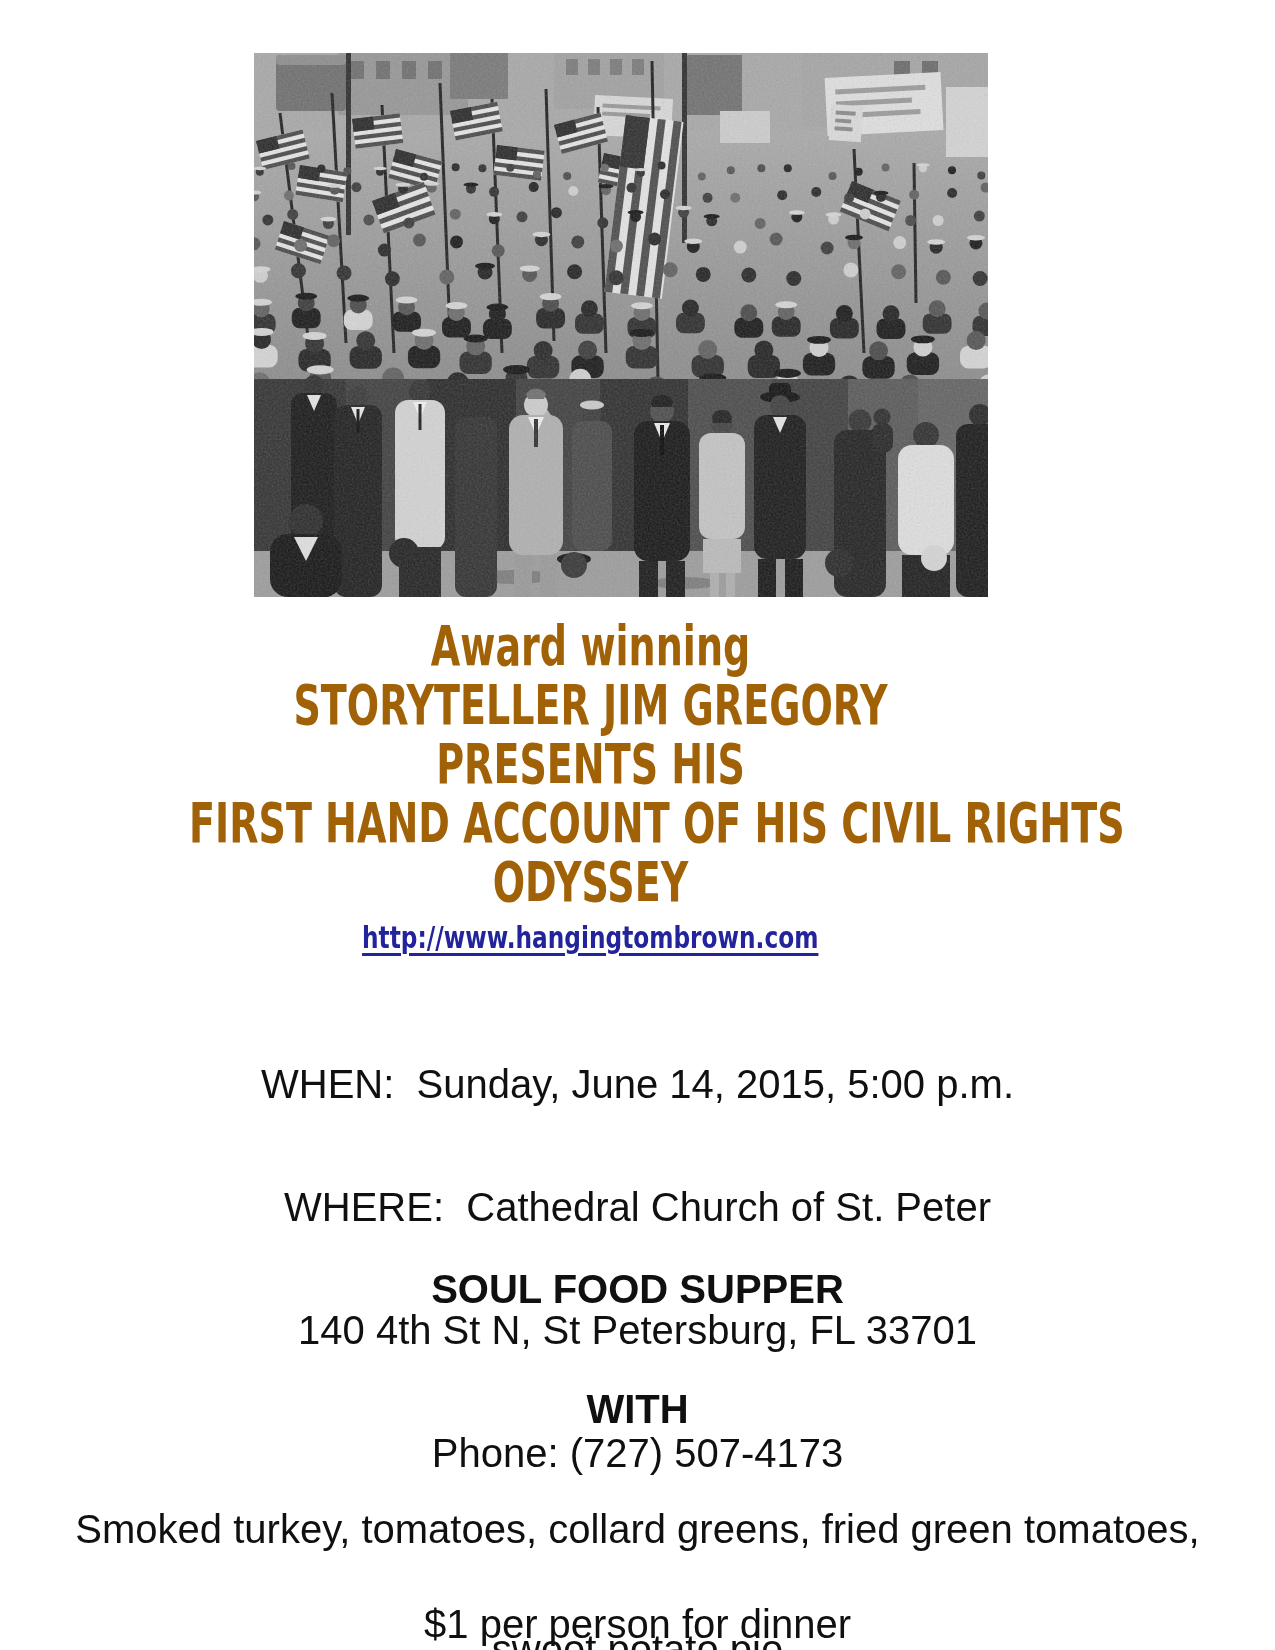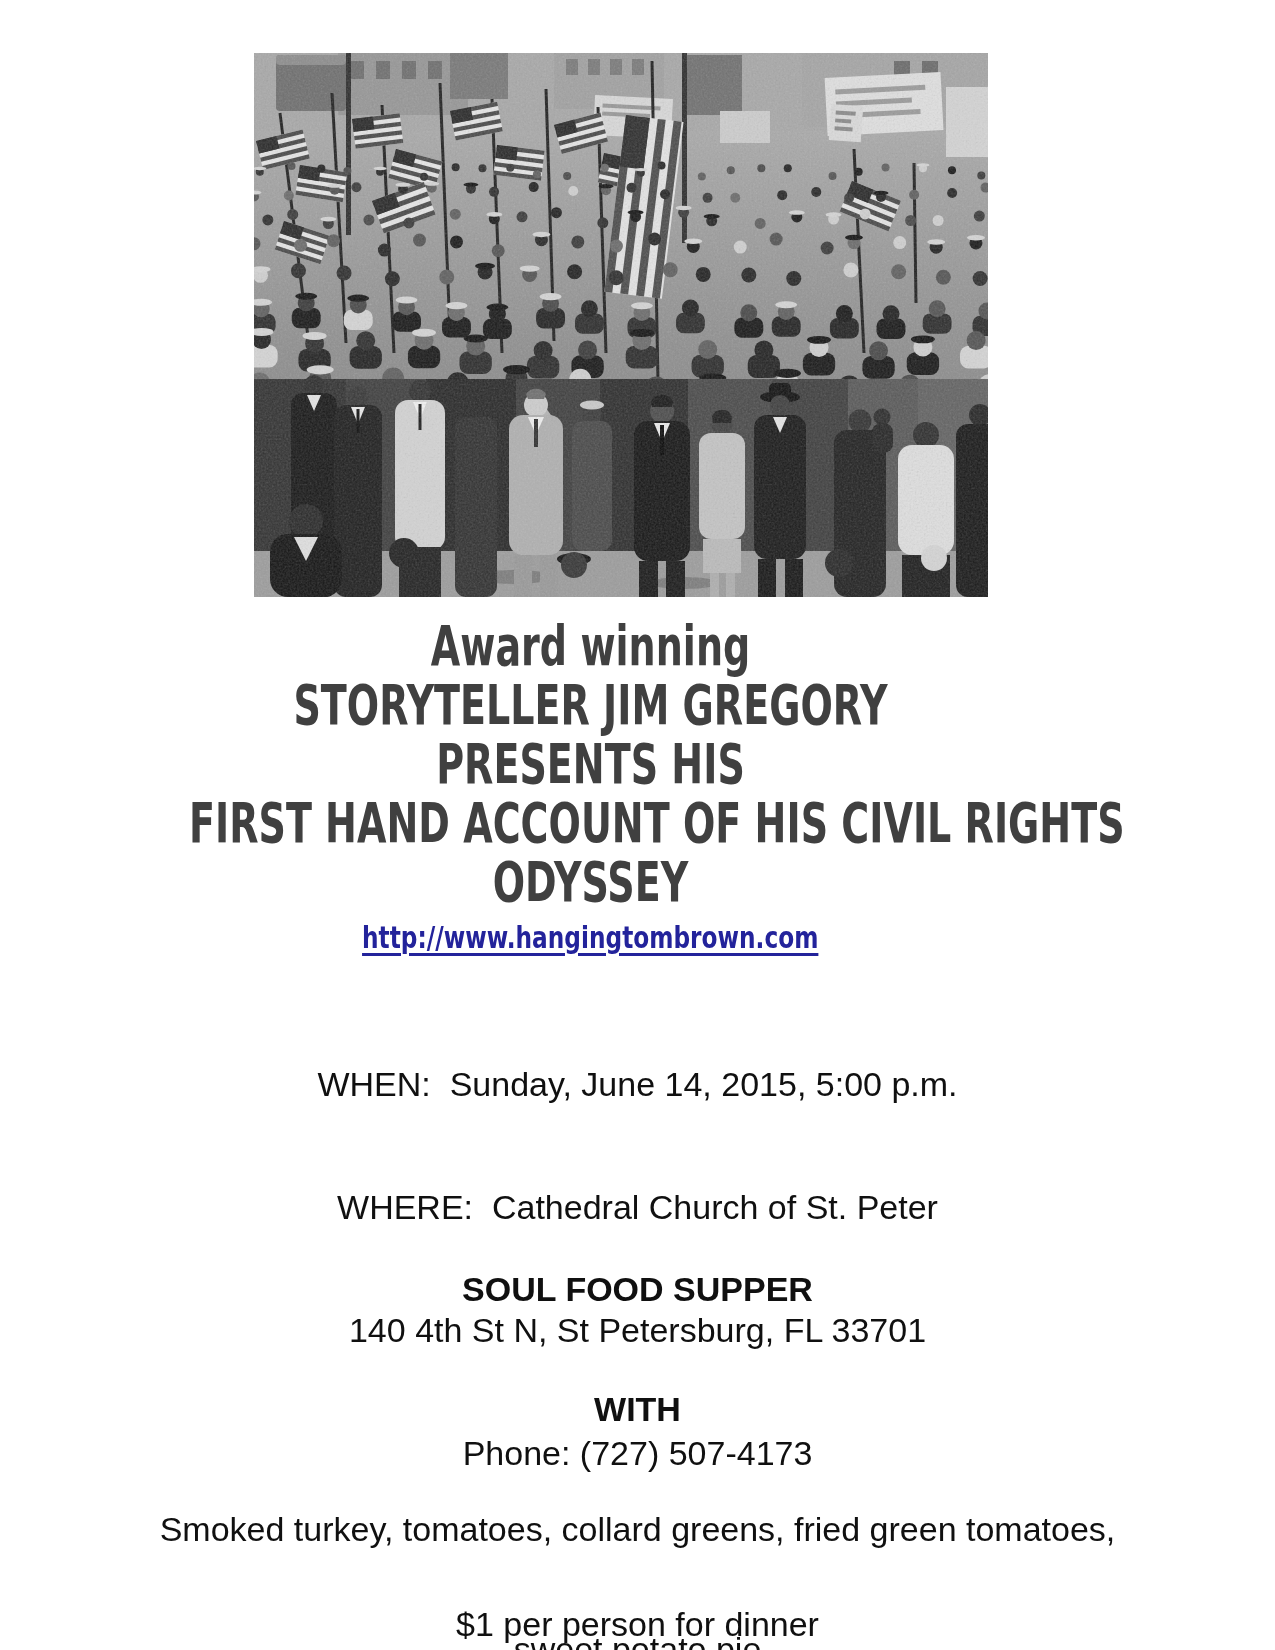--- a/index.html
+++ b/index.html
@@ -5,34 +5,34 @@
   html,body{margin:0;padding:0;background:#ffffff;}
   .page{position:relative;width:1275px;height:1650px;background:#ffffff;overflow:hidden;
         font-family:"Liberation Sans",sans-serif;color:#101010;}
 
   
   .photo{position:absolute;left:254px;top:53px;width:734px;height:544px;}
   .photo svg{display:block;width:100%;height:100%;filter:blur(.5px) contrast(.97);}
 
   
   .headline{position:absolute;top:616px;left:0;width:1275px;padding-right:94px;
-            box-sizing:border-box;text-align:center;color:#404040;}
+            box-sizing:border-box;text-align:center;color:#a16207;}
   .hl{font-family:"DejaVu Sans",sans-serif;font-weight:700;font-size:56px;line-height:59px;
       transform:scaleX(.68);transform-origin:50% 50%;white-space:nowrap;}
 
   
   .urlline{position:absolute;top:917px;left:0;width:1275px;padding-right:94px;
            box-sizing:border-box;text-align:center;line-height:40px;}
   .url{font-family:"DejaVu Sans",sans-serif;font-weight:700;font-size:31px;color:#23239b;
        display:inline-block;transform:scaleX(.75);transform-origin:50% 50%;
        text-decoration:underline;text-decoration-thickness:3px;text-underline-offset:5px;
        white-space:nowrap;cursor:pointer;}
 
   
-  .txt{position:absolute;left:0;width:1275px;text-align:center;font-size:34px;
+  .txt{position:absolute;left:0;width:1275px;text-align:center;font-size:40px;
        line-height:40px;white-space:pre-wrap;color:#101010;}
   .event{top:982px;line-height:41px;}
   .supper{top:1189px;}
   .benefit{top:1399px;}
   .pricing{top:1524px;}
   .b{font-weight:700;}
 </style>
 </head>
 <body>
 

